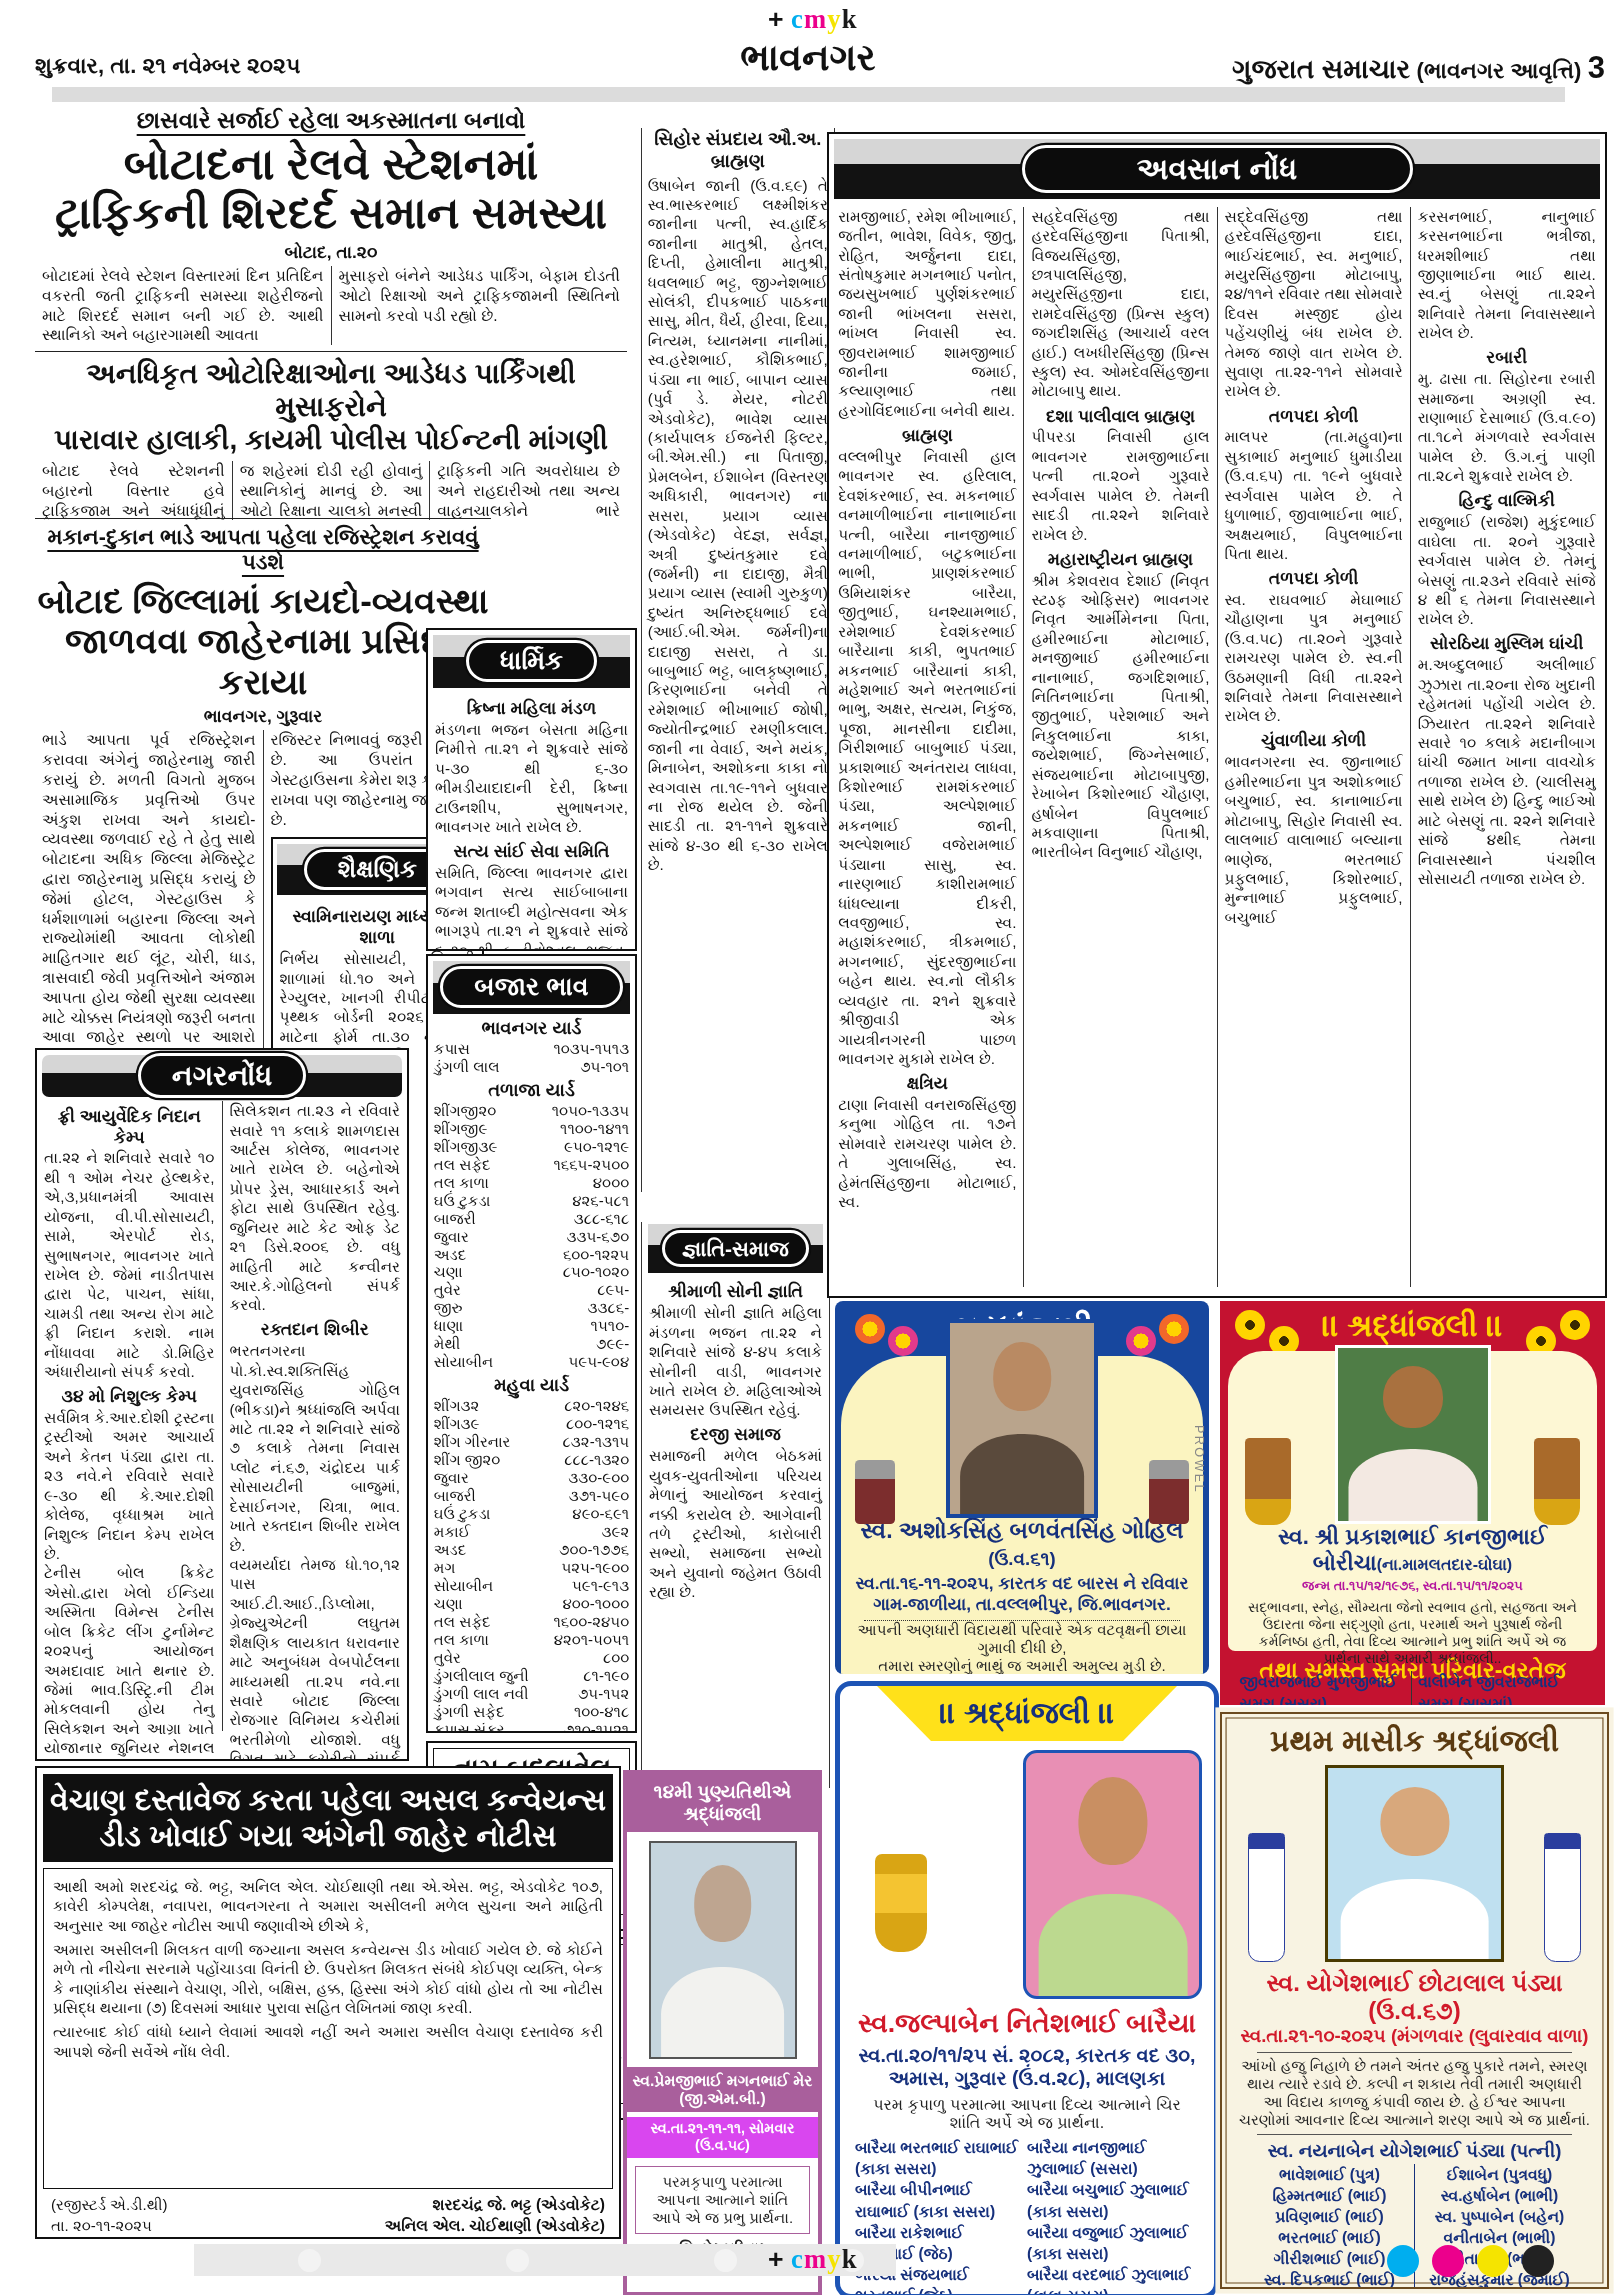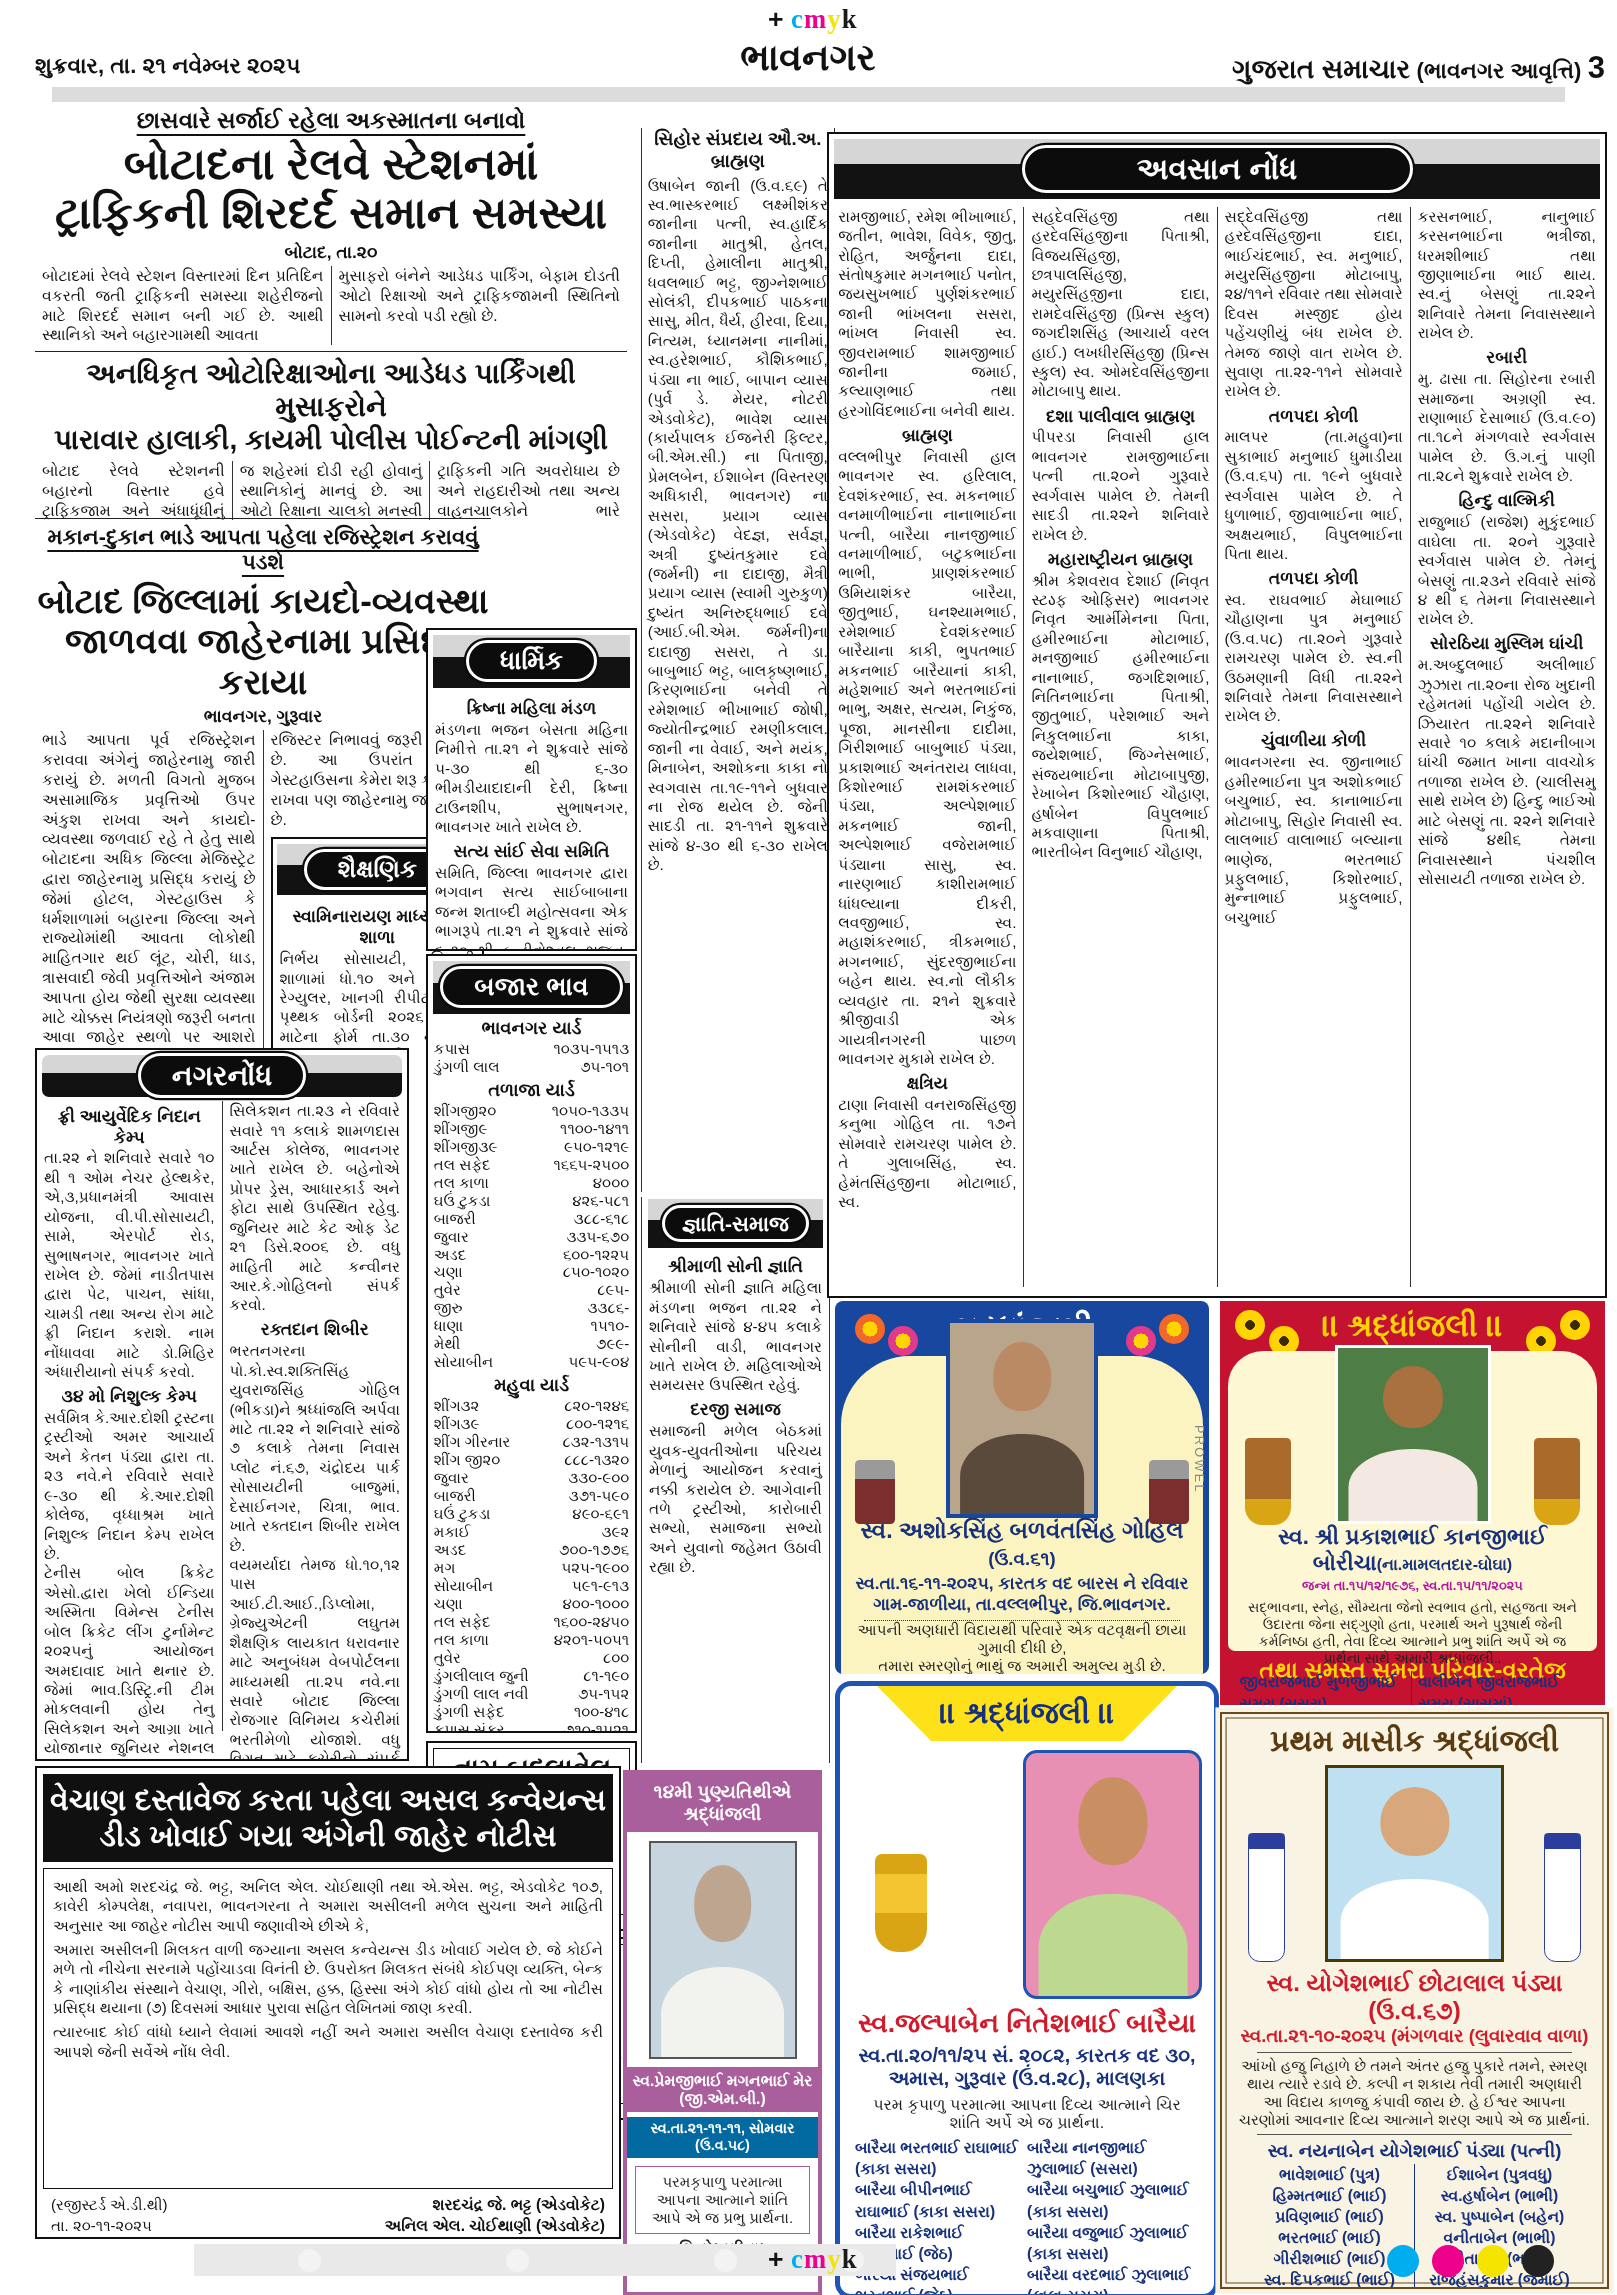--- a/index.html
+++ b/index.html
@@ -319,21 +319,21 @@
       <div class="ctr" style="font-size:17px;line-height:1.35;margin-top:4.6px;">આથી મેં મારું નામ નાવડીયા અશોકભાઈ માંથી બદલીને નાવડીયા અશોકકુમાર કરેલ છે. જેની સર્વેએ નોંધ લેવી.</div>
 
     </div>
   </div>
 
   <div class="abs" style="left:641px;top:128px;width:180px;height:1064px;border-left:1.2px solid #333;border-right:1.2px solid #333;padding:0 5.8px;overflow:hidden;">
     <div class="b ctr" style="font-size:18.5px;margin-bottom:3.5px;">સિહોર સંપ્રદાય ઔ.અ. બ્રાહ્મણ</div>
     <div class="seg-t">ઉષાબેન જાની (ઉ.વ.૬૯) તે સ્વ.ભાસ્કરભાઈ લક્ષ્મીશંકર જાનીના પત્ની, સ્વ.હાર્દિક જાનીના માતુશ્રી, હેતલ, દિપ્તી, હેમાલીના માતુશ્રી, ધવલભાઈ ભટ્ટ, જીગ્નેશભાઈ સોલંકી, દીપકભાઈ પાઠકના સાસુ, મીત, ધૈર્ય, હીરવા, દિયા, નિત્યમ, ધ્યાનમના નાનીમાં, સ્વ.હરેશભાઈ, કૌશિકભાઈ, પંડ્યા ના ભાઈ, બાપાન વ્યાસ (પુર્વ ડે. મેયર, નોટરી એડવોકેટ), ભાવેશ વ્યાસ (કાર્યપાલક ઈજનેરી ફિલ્ટર, બી.એમ.સી.) ના પિતાજી, પ્રેમલબેન, ઈશાબેન (વિસ્તરણ અધિકારી, ભાવનગર) ના સસરા, પ્રયાગ વ્યાસ (એડવોકેટ) વેદજ્ઞ, સર્વજ્ઞ, અત્રી દુષ્યંતકુમાર દવે (જર્મની) ના દાદાજી, મૈત્રી પ્રયાગ વ્યાસ (સ્વામી ગુરુકુળ) દુષ્યંત અનિરુદ્ધભાઈ દવે (આઈ.બી.એમ. જર્મની)ના દાદાજી સસરા, તે ડા. બાબુભાઈ ભટ્ટ, બાલકૃષ્ણભાઈ, કિરણભાઈના બનેવી તે રમેશભાઈ ભીખાભાઈ જોષી, જ્યોતીન્દ્રભાઈ રમણીકલાલ. જાની ના વેવાઈ, અને મયંક, મિનાબેન, અશોકના કાકા નો સ્વગવાસ તા.૧૯-૧૧ને બુધવાર ના રોજ થયેલ છે. જેની સાદડી તા. ૨૧-૧૧ને શુક્રવારે સાંજે ૪-૩૦ થી ૬-૩૦ રાખેલ છે.</div>
   </div>
 
-  <div class="abs" style="left:641px;top:1197px;width:180px;height:566px;border-left:1.2px solid #333;border-right:1.2px solid #333;padding:0 3.5px;overflow:hidden;">
+  <div class="abs" style="left:641px;top:1222px;width:180px;height:566px;border-left:1.2px solid #333;border-right:1.2px solid #333;padding:0 3.5px;overflow:hidden;">
     <div class="banner" style="height:49px;margin:2.3px;">
       <div class="pill" style="font-size:21px;padding:2.3px 17.3px;">જ્ઞાતિ-સમાજ</div>
     </div>
     <div style="padding:1.2px 3.5px;">
   <div class="seg">
     <div class="seg-h">શ્રીમાળી સોની જ્ઞાતિ</div>
     <div class="seg-t">શ્રીમાળી સોની જ્ઞાતિ મહિલા મંડળના ભજન તા.૨૨ ને શનિવારે સાંજે ૪-૪૫ કલાકે સોનીની વાડી, ભાવનગર ખાતે રાખેલ છે. મહિલાઓએ સમયસર ઉપસ્થિત રહેવું.</div>
   </div>
 
   <div class="seg">
@@ -652,21 +652,21 @@
     </div>
   </div>
 
   <div class="abs" style="left:623px;top:1770px;width:191px;height:518px;border:4.6px solid #a95f9c;background:#fff;overflow:hidden;">
     <div class="b ctr" style="background:#a95f9c;color:#fff;font-size:18.5px;padding:7px 2.3px;">૧૪મી પુણ્યતિથીએ શ્રદ્ધાંજલી</div>
     <div class="photo" style="width:144px;height:214px;margin:9.2px auto 0;border:2.3px solid #555;background:#bcd7e8;filter:saturate(.55);">
       <span class="head" style="background:#cfa27c;"></span>
         <span class="torso" style="background:#f2f2ec;"></span>
     </div>
     <div class="b ctr" style="background:#a95f9c;color:#fff;font-size:15.6px;padding:4.6px 2.3px;margin-top:8px;">સ્વ.પ્રેમજીભાઈ મગનભાઈ મેર (જી.એમ.બી.)</div>
-    <div class="b ctr" style="background:#0369a1;color:#fff;font-size:14.4px;padding:3.5px 2.3px;margin-top:4.6px;">સ્વ.તા.૨૧-૧૧-૧૧, સોમવાર (ઉ.વ.૫૮)</div>
+    <div class="b ctr" style="background:#d946ef;color:#fff;font-size:14.4px;padding:3.5px 2.3px;margin-top:4.6px;">સ્વ.તા.૨૧-૧૧-૧૧, સોમવાર (ઉ.વ.૫૮)</div>
     <div class="ctr" style="font-size:15px;color:#222;margin:8px 8px 0;border:1.7px solid #a95f9c;padding:5.8px;">પરમકૃપાળુ પરમાત્મા આપના આત્માને શાંતિ આપે એ જ પ્રભુ પ્રાર્થના.</div>
     <div class="b ctr" style="font-size:15px;color:#222;margin-top:5.8px;">લિ. મેર પરિવાર</div>
   </div>
 
   <div class="abs" style="left:194px;top:2244px;width:702px;height:32px;background:#e9e9e9;">
     <span style="position:absolute;left:104px;top:4.6px;width:23px;height:23px;border-radius:50%;background:#f3f3f3;"></span>
     <span style="position:absolute;left:312px;top:4.6px;width:23px;height:23px;border-radius:50%;background:#f3f3f3;"></span>
     <span style="position:absolute;left:520px;top:4.6px;width:23px;height:23px;border-radius:50%;background:#f3f3f3;"></span>
     <span style="position:absolute;left:647px;top:4.6px;width:23px;height:23px;border-radius:50%;background:#f3f3f3;"></span>
   </div>

